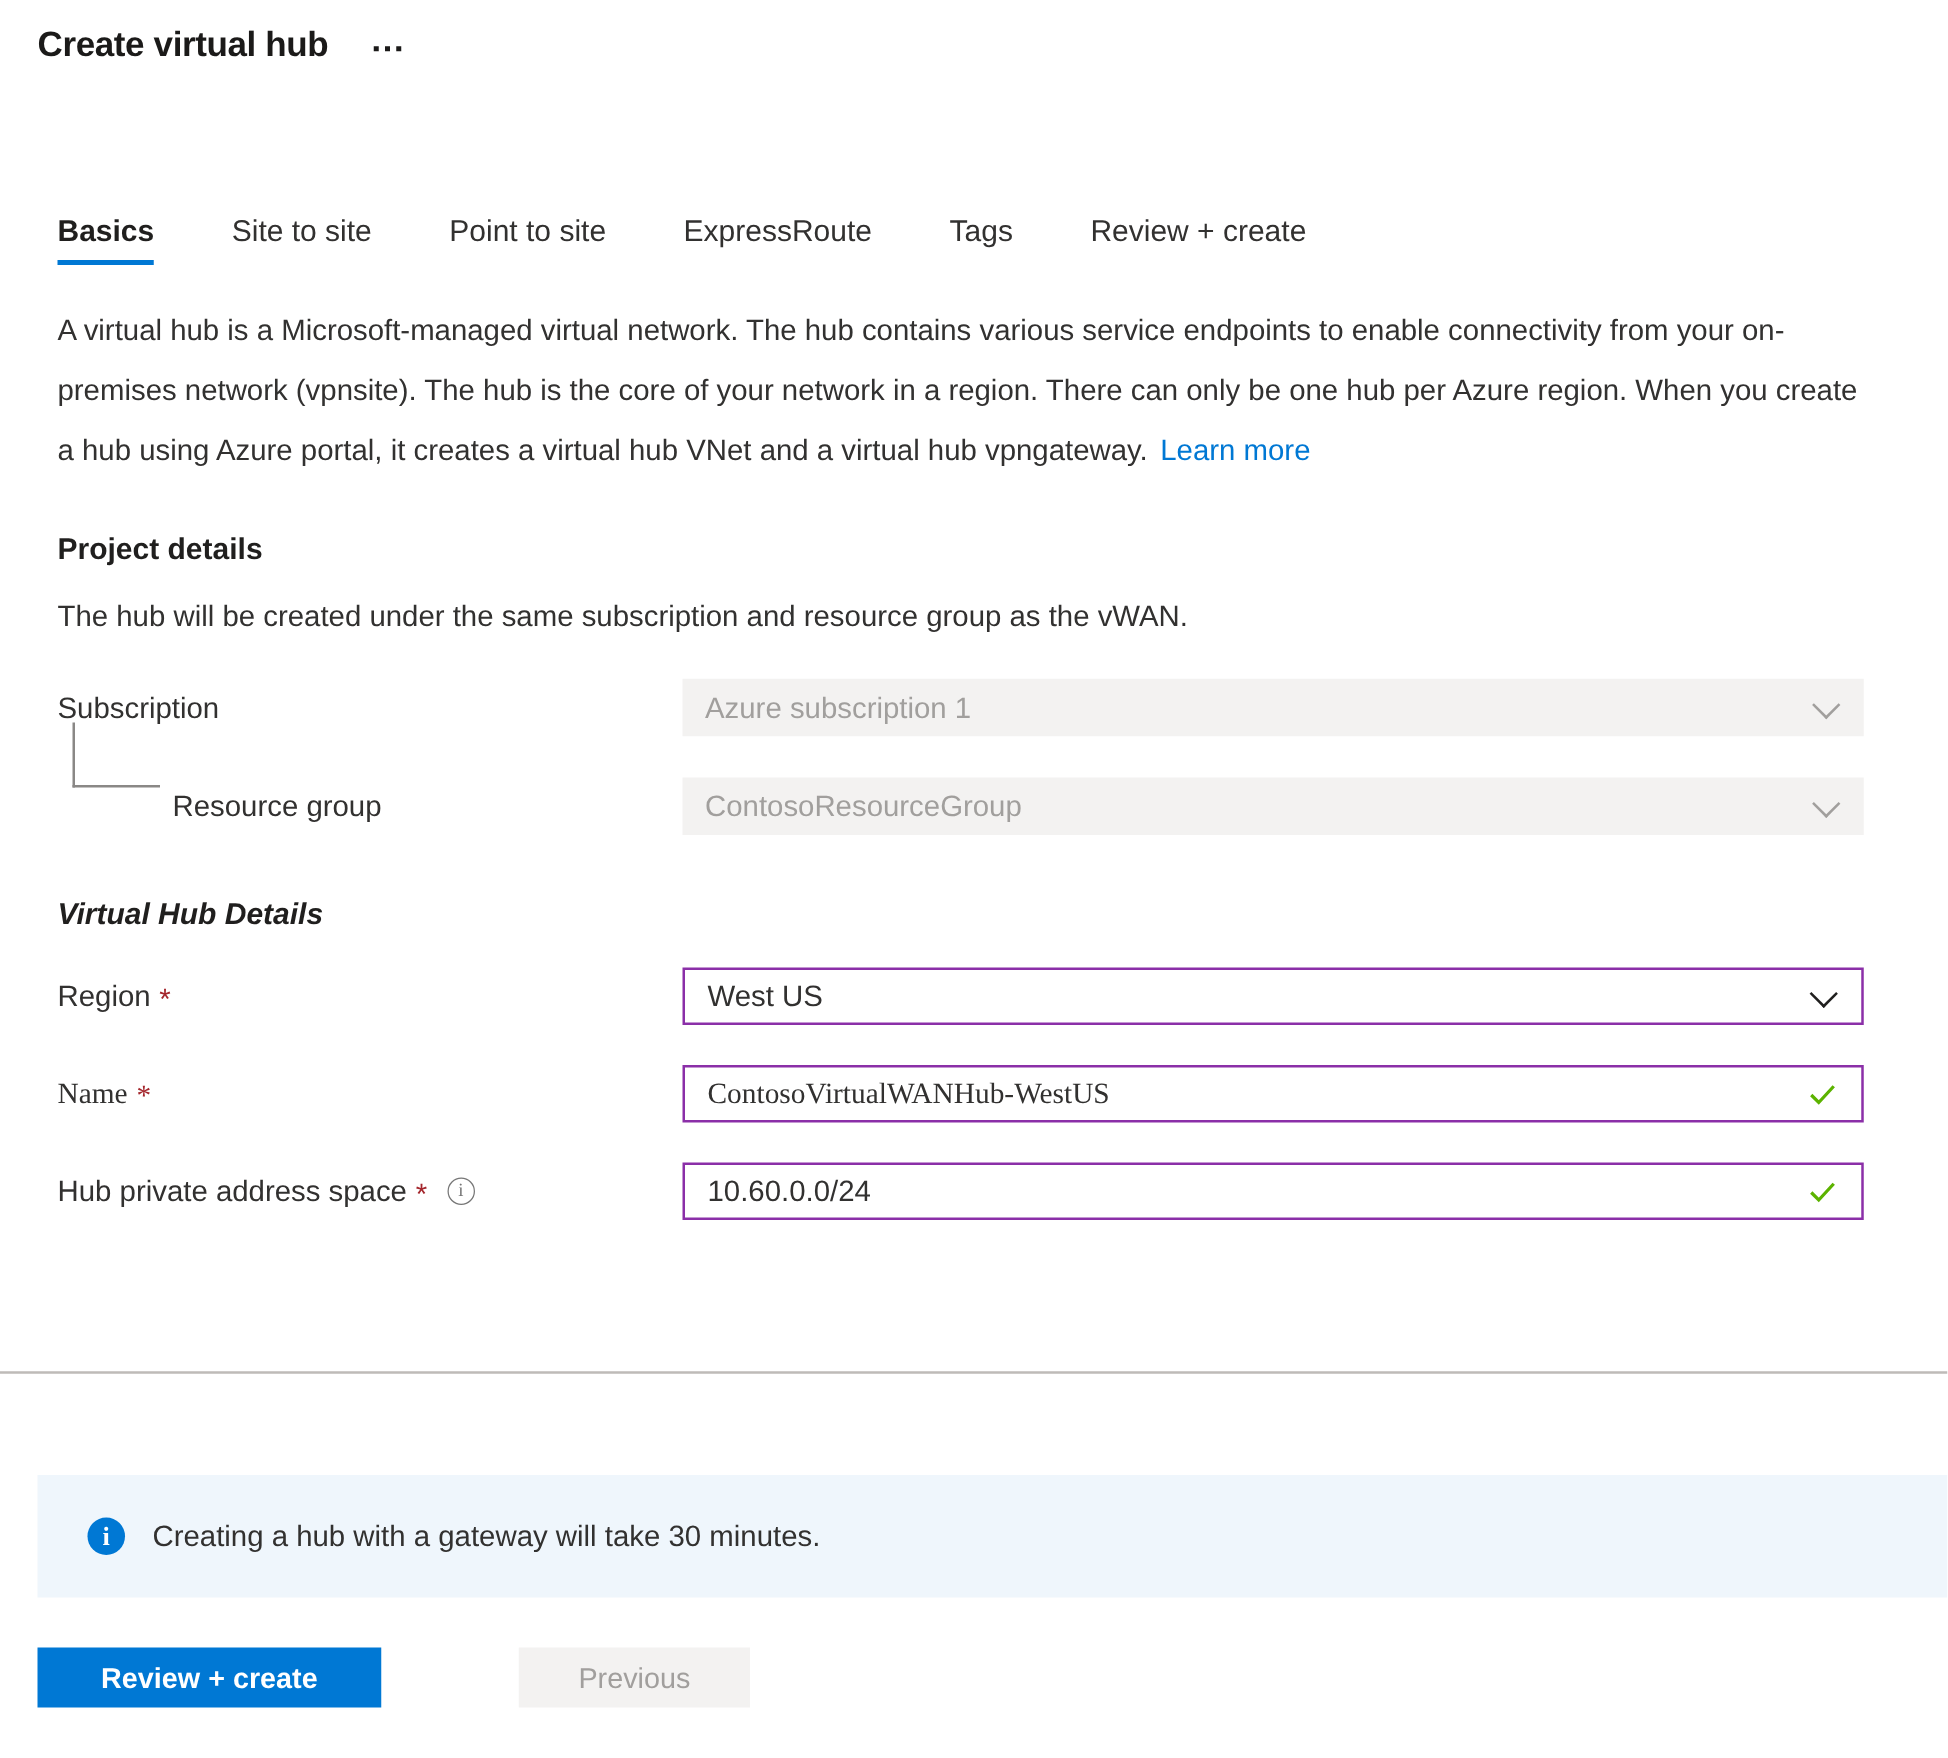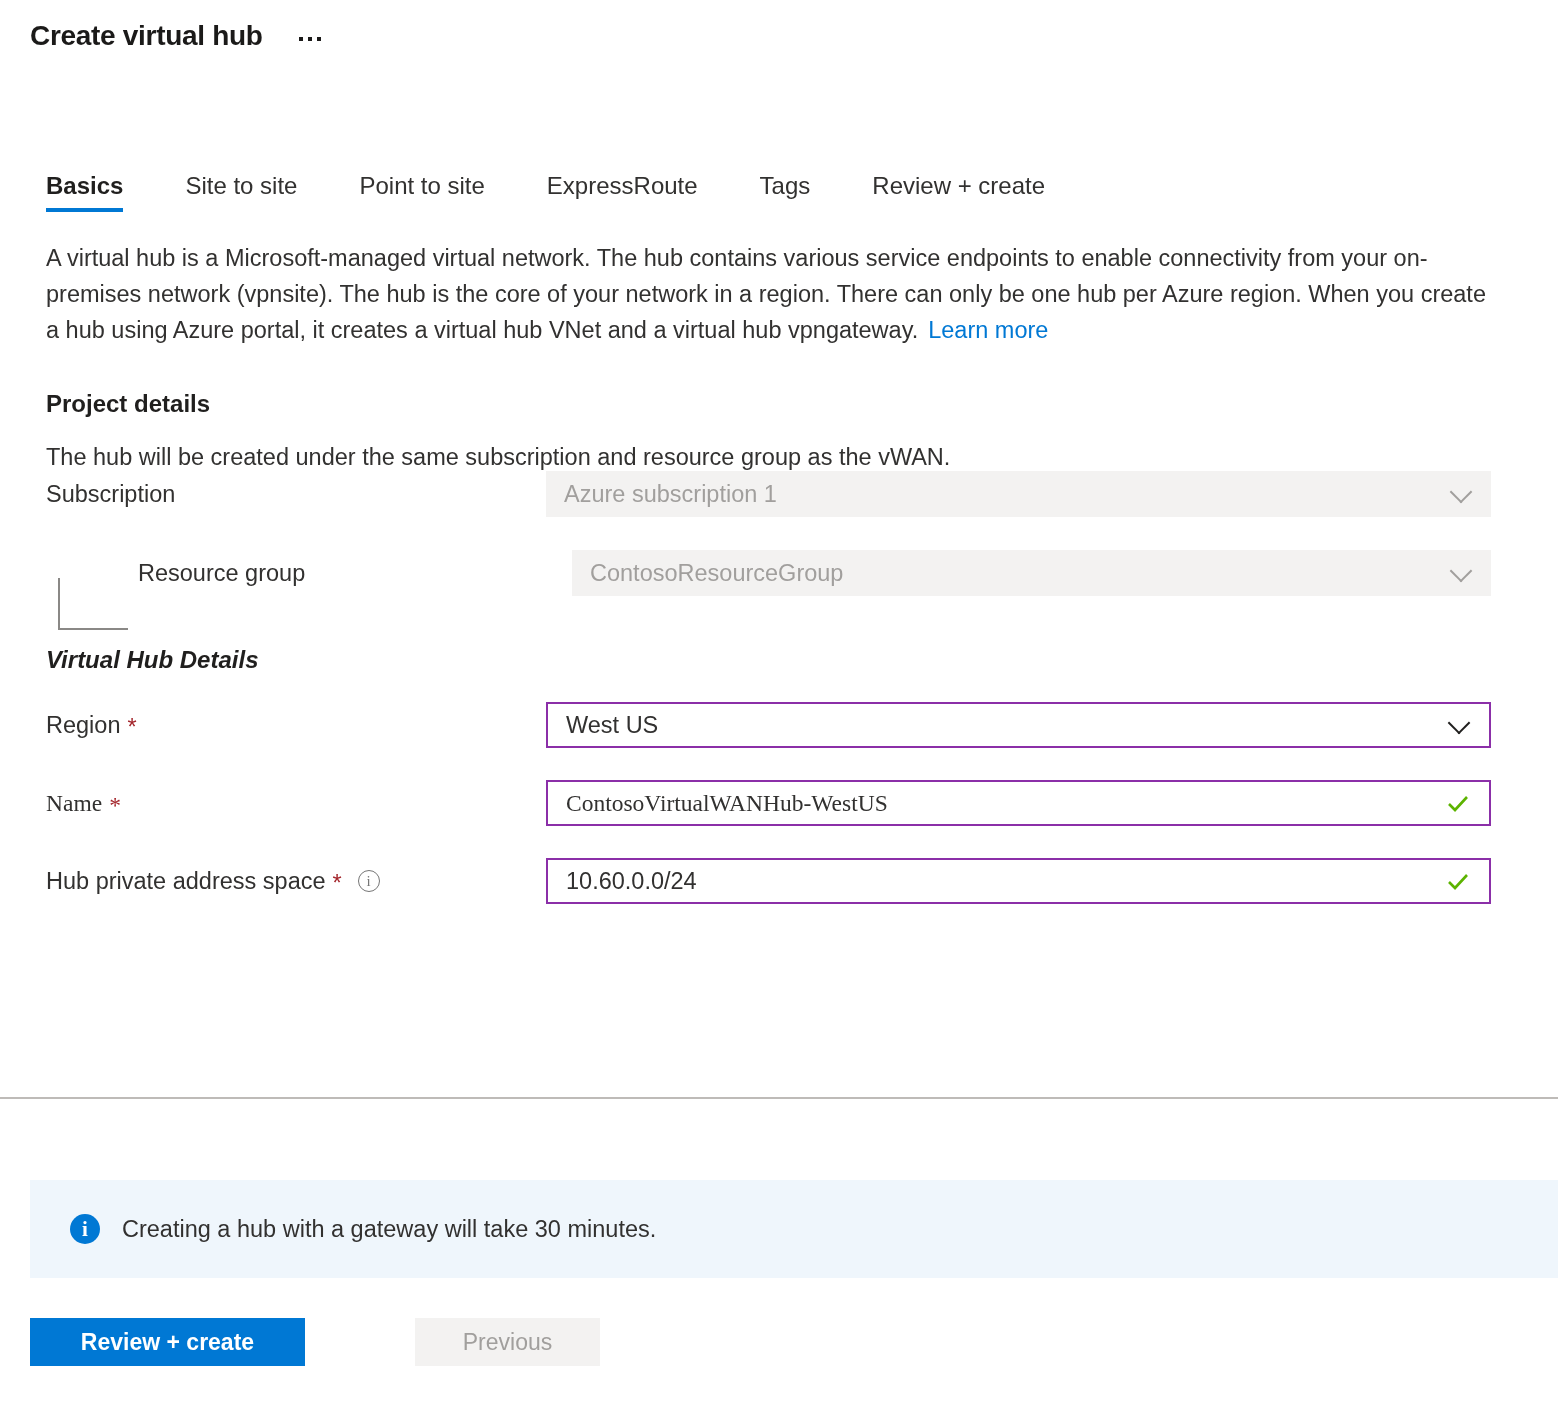--- a/index.html
+++ b/index.html
@@ -75,21 +75,21 @@
     bottom: 0;
     height: 4px;
     background: #0078d4;
   }
 
   
   .description {
     margin: 28px 46px 0 46px;
     width: 1455px;
     font-size: 23.5px;
-    line-height: 36px;
+    line-height: 48px;
     color: #323130;
   }
   .description a {
     color: #0078d4;
     text-decoration: none;
     margin-left: 10px;
   }
 
   
   .section-title {
@@ -315,31 +315,31 @@
   <div class="tab">Review + create</div>
 </div>
 
 <div class="description">
   <span>A virtual hub is a Microsoft-managed virtual network. The hub contains various service endpoints to enable connectivity from your on-premises network (vpnsite). The hub is the core of your network in a region. There can only be one hub per Azure region. When you create a hub using Azure portal, it creates a virtual hub VNet and a virtual hub vpngateway.</span><a href="#">Learn more</a>
 </div>
 
 <div class="section-title">Project details</div>
 <div class="section-sub">The hub will be created under the same subscription and resource group as the vWAN.</div>
 
-<div class="form-row" style="">
+<div class="form-row" style="margin-top:36px;">
   <div class="label">Subscription</div>
   <div class="field disabled">
     <span>Azure subscription 1</span>
     <span class="chevron dim"></span>
   </div>
 </div>
 
 <div class="tree-connector"></div>
 
-<div class="form-row" style="margin-top:33px;gap:26px;">
+<div class="form-row" style="margin-top:33px;">
   <div class="label indented">Resource group</div>
   <div class="field disabled">
     <span>ContosoResourceGroup</span>
     <span class="chevron dim"></span>
   </div>
 </div>
 
 <div class="section-title" style="margin-top:50px;font-style:italic;">Virtual Hub Details</div>
 
 <div class="form-row" style="margin-top:28px;">

